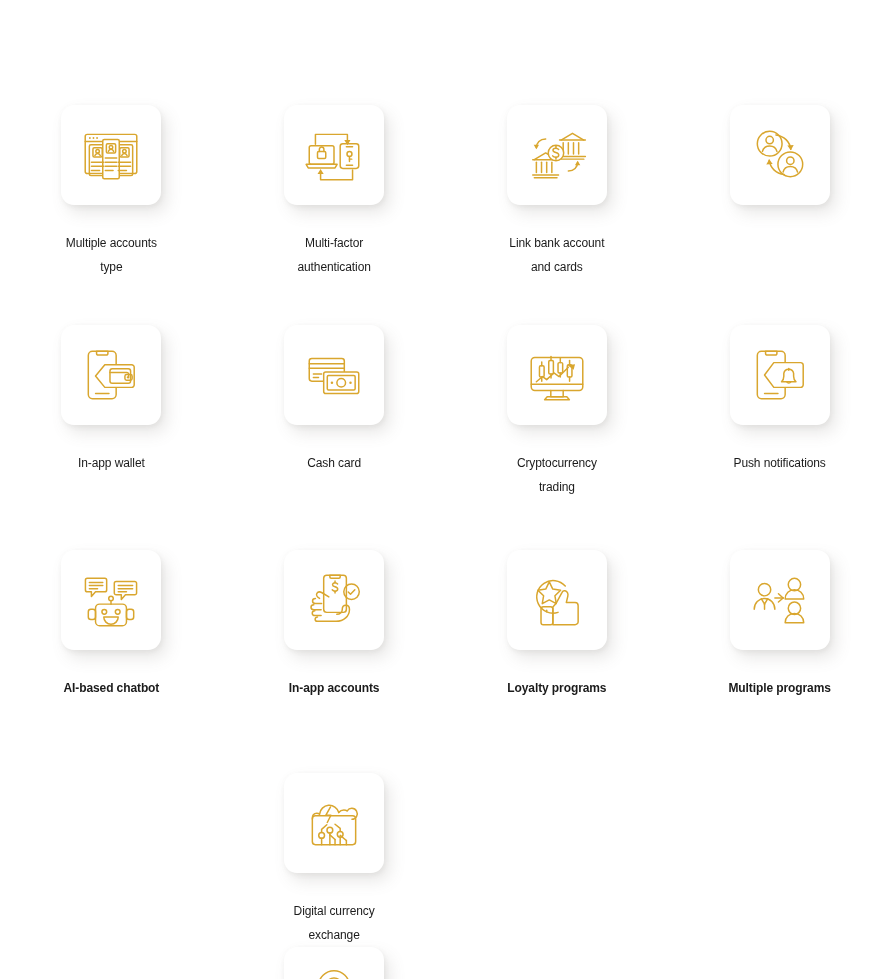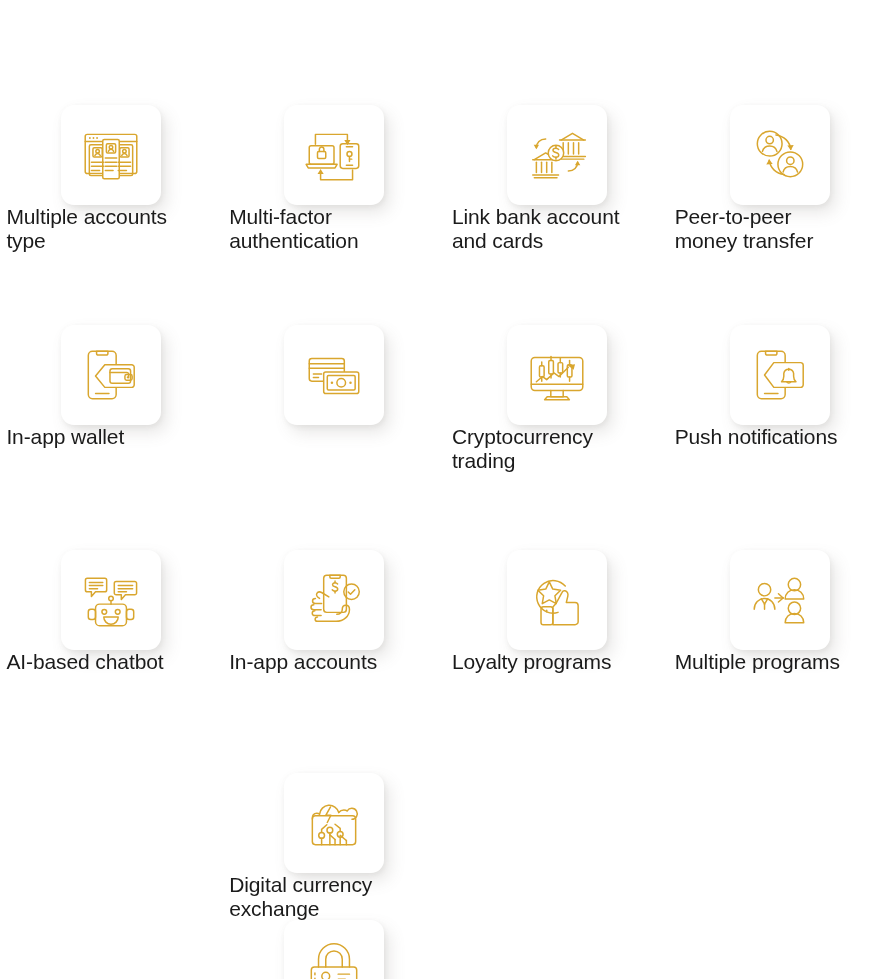--- a/index.html
+++ b/index.html
@@ -17,21 +17,21 @@
     background: #ffffff;
   }
   .grid-row {
     position: absolute;
     left: 0;
     width: 891px;
     display: flex;
   }
   .grid-row.row-0 { top: 105px; }
   .grid-row.row-1 { top: 325px; }
-  .grid-row.row-2 { top: 550px; }
+  .grid-row.row-2 { top: 550px; font-weight: bold; }
   .grid-row.row-3 { top: 773px; }
 
   .feature-cell {
     width: 222.75px;
     display: flex;
     flex-direction: column;
     align-items: center;
   }
   
   .grid-row.row-3 { padding-left: 222.75px; flex-direction: column; }
@@ -59,22 +59,24 @@
     stroke-linecap: round;
     stroke-linejoin: round;
     fill: none;
   }
   .icon-card svg .solid {
     fill: #D9A62E;
     stroke: none;
   }
 
   .feature-label {
+    margin-top: 27px;
     width: 210px;
-    font-size: 21px;
+    text-align: center;
+    font-size: 12px;
     line-height: 23.5px;
     color: #1b1b1b;
     letter-spacing: -0.1px;
     font-family: "Liberation Sans", sans-serif;
     white-space: pre-line;
   }
 </style>
 </head>
 <body>
 
@@ -182,22 +184,20 @@
           <path d="M15 28.5c0.8-3.4 3.6-5.3 7-5.3s6.2 1.9 7 5.3"></path>
           <circle cx="42" cy="41" r="12"></circle>
           <circle cx="42" cy="37.5" r="3.6"></circle>
           <path d="M35 48.5c0.8-3.4 3.6-5.3 7-5.3s6.2 1.9 7 5.3"></path>
           <path d="M28 12.5c8 1 13.5 6.5 14.5 14"></path>
           <path class="solid" d="M42.5 27.5l-3.4-4.8 6.2-0.5z"></path>
           <path d="M36 51c-8-1-13.5-6.5-14.5-14"></path>
           <path class="solid" d="M21.5 36l3.4 4.8-6.2 0.5z"></path>
         </svg>
       </div>
-      <div class="feature-label">Peer-to-peer
-money transfer</div>
     </div>
   </div>
 
   <div class="grid-row row-1">
 
     <div class="feature-cell">
       <div class="icon-card">
         <svg viewBox="0 0 64 64">
           <rect x="10" y="9" width="27" height="46" rx="4"></rect>
           <path d="M18 9h11v2.2a1.5 1.5 0 0 1-1.5 1.5h-8A1.5 1.5 0 0 1 18 11.2z"></path>
@@ -220,20 +220,21 @@
           <line x1="8" y1="25.5" x2="42" y2="25.5"></line>
           <line x1="12" y1="31" x2="20" y2="31"></line>
           <line x1="12" y1="34.5" x2="17" y2="34.5"></line>
           <rect x="22" y="29" width="34" height="21" rx="2" style="fill:#ffffff"></rect>
           <rect x="25.5" y="32.5" width="27" height="14" rx="1.2"></rect>
           <circle cx="39" cy="39.5" r="4.2"></circle>
           <circle class="solid" cx="30" cy="39.5" r="1.2"></circle>
           <circle class="solid" cx="48" cy="39.5" r="1.2"></circle>
         </svg>
       </div>
+      <div class="feature-label">Cash card</div>
     </div>
 
     <div class="feature-cell">
       <div class="icon-card">
         <svg viewBox="0 0 64 64">
           <rect x="7" y="15" width="50" height="32" rx="3.5"></rect>
           <line x1="7" y1="41" x2="57" y2="41"></line>
           <path d="M26 47v6h12v-6"></path>
           <path d="M20 56h24l-2.5-3h-19z"></path>
           <rect x="15" y="23" width="4.5" height="11" rx="1.2"></rect>

